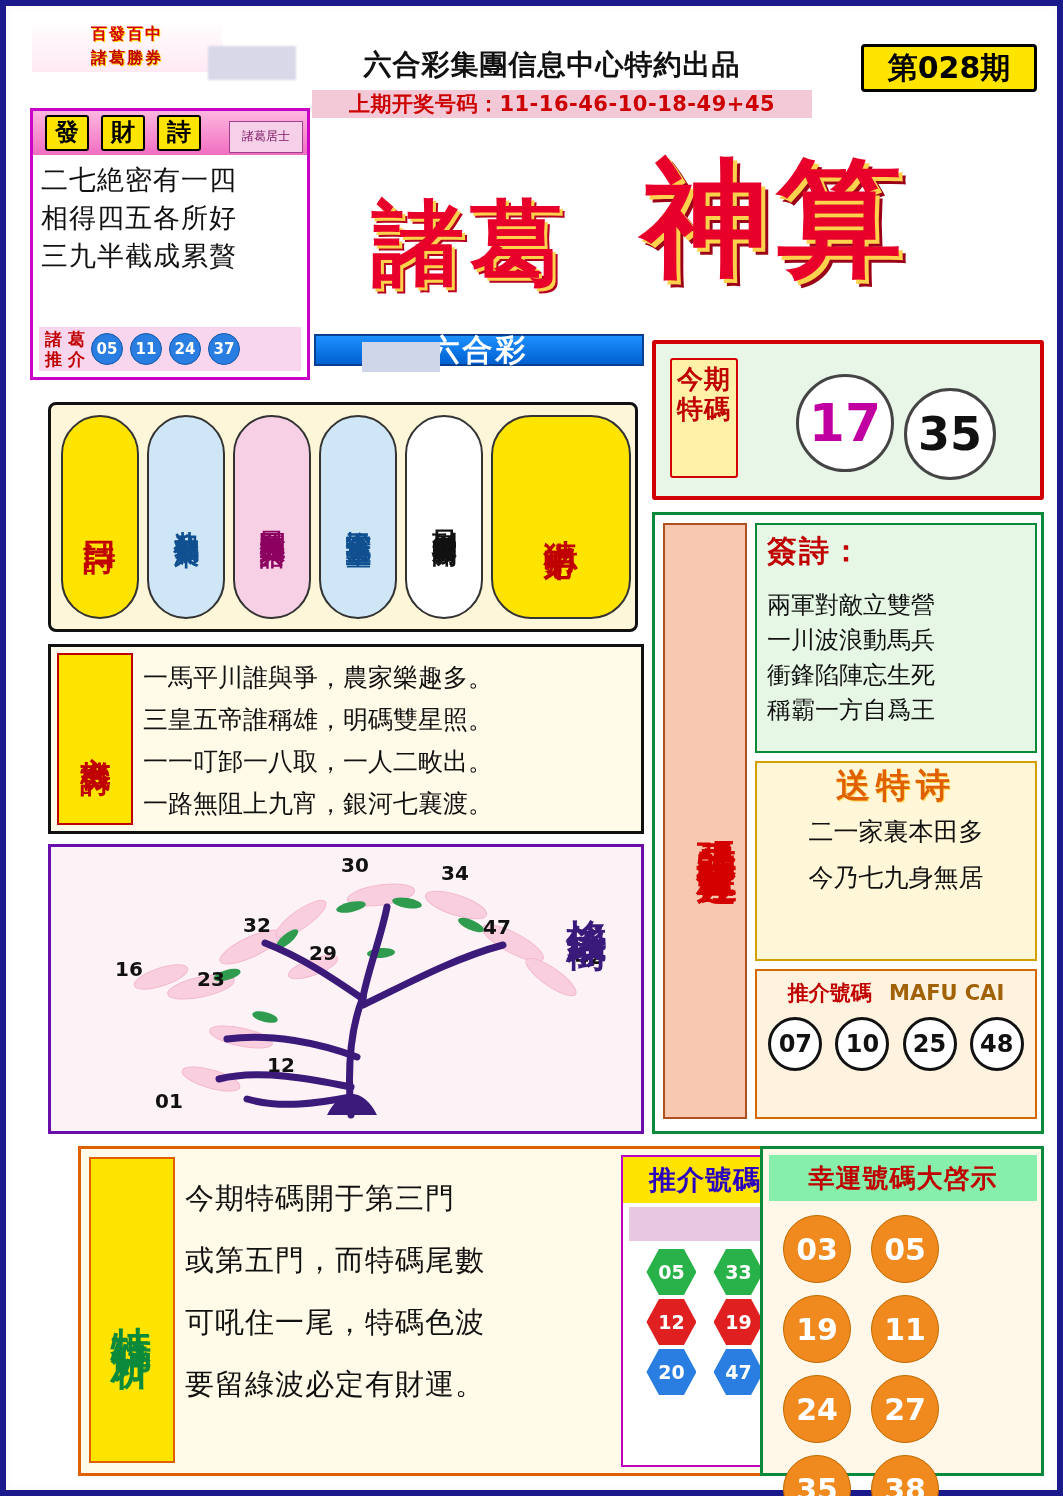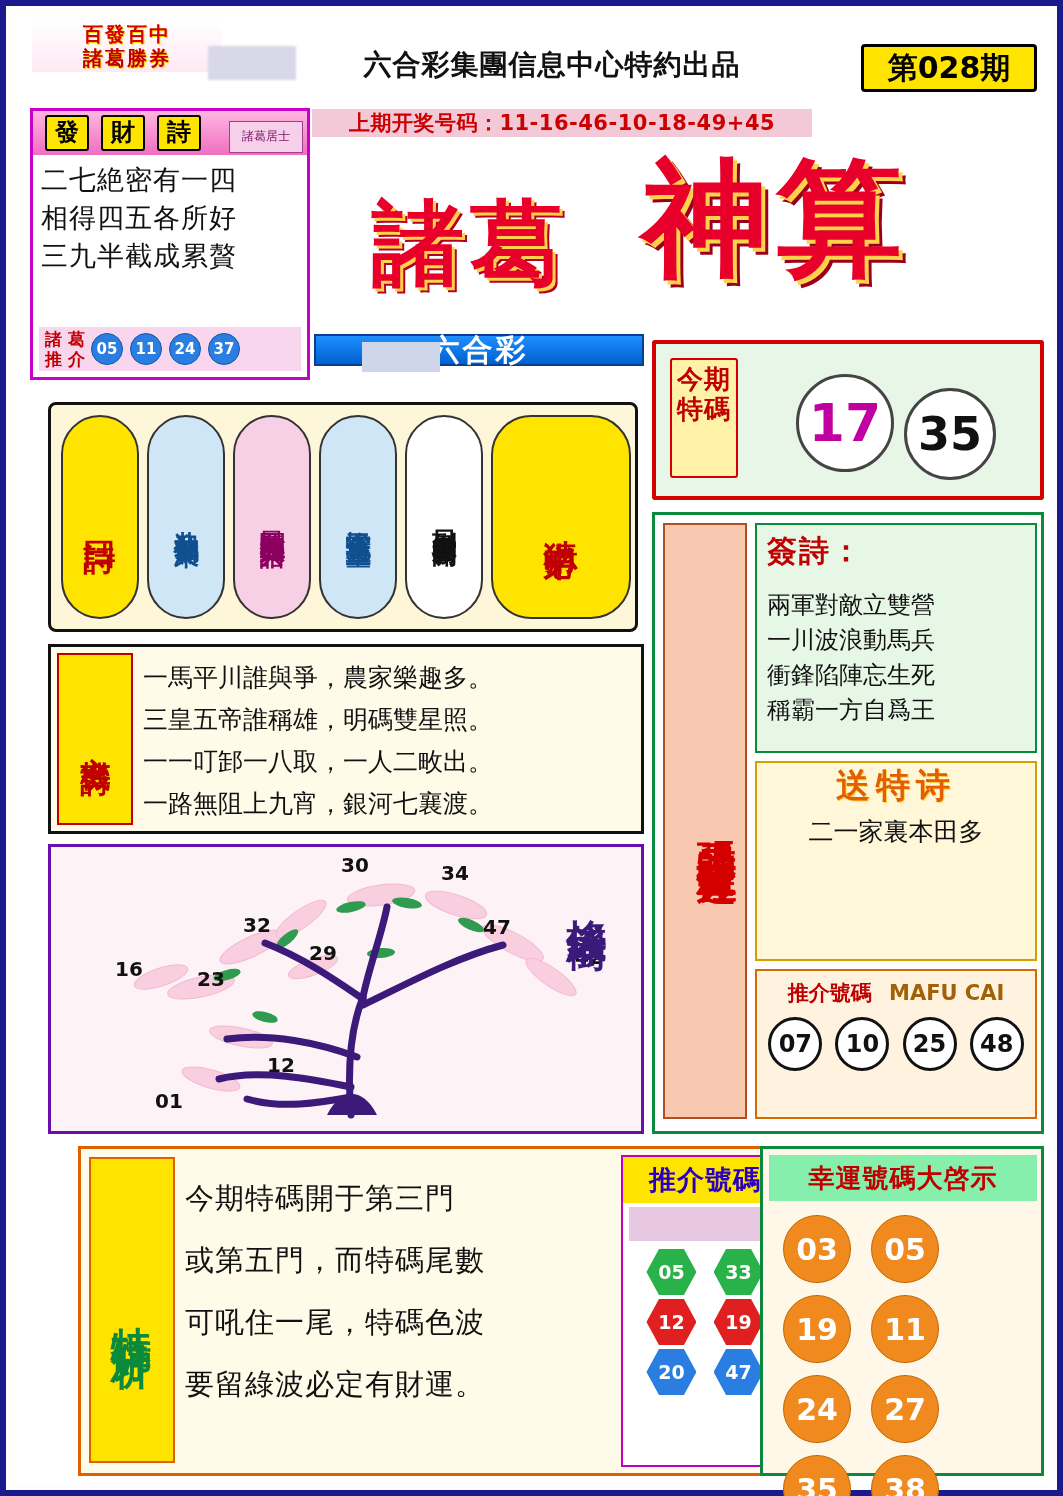--- a/index.html
+++ b/index.html
@@ -22,34 +22,34 @@
   }
   
   .hdr{position:absolute;left:0;top:0;width:1051px;height:92px;}
   .logo{
     position:absolute;left:20px;top:8px;width:190px;height:52px;
     background:linear-gradient(#ffffff,#ffe9f4);
     display:flex;flex-direction:column;align-items:center;justify-content:center;
   }
   .logo span{
     font-family:Liberation Serif, serif;
-    font-weight:bold;font-size:20px;color:#d40000;letter-spacing:2px;line-height:24px;
+    font-weight:bold;font-size:16px;color:#d40000;letter-spacing:2px;line-height:24px;
     text-shadow:1px 1px 0 #ffd800;
   }
   .logo span.l2{color:#c00000;}
   .logo-blur{position:absolute;left:196px;top:34px;width:88px;height:34px;background:#d8d8e8;filter:blur(1px);}
   .hdr-title{
     position:absolute;left:290px;top:34px;width:500px;text-align:center;
     font-size:28px;font-weight:bold;color:#111;letter-spacing:1px;
   }
   .hdr-sub{
     position:absolute;left:300px;top:78px;width:500px;height:28px;
     background:#f3c9d8;
     display:flex;align-items:center;justify-content:center;
-    font-size:21px;font-weight:bold;color:#cc0000;letter-spacing:.5px;margin-top:19px;
+    font-size:21px;font-weight:bold;color:#cc0000;letter-spacing:.5px;
   }
   .issue{
     position:absolute;right:26px;top:32px;width:170px;height:42px;
     background:#ffe400;border:3px solid #000;border-radius:4px;
     display:flex;align-items:center;justify-content:center;
     font-size:30px;font-weight:bold;color:#000;
   }
   
   .facai{
     position:absolute;left:18px;top:96px;width:280px;height:272px;
@@ -398,20 +398,21 @@
     <div class="qianshi">
       <div class="t">簽詩：</div>
       <div class="l">兩軍對敵立雙營</div>
       <div class="l">一川波浪動馬兵</div>
       <div class="l">衝鋒陷陣忘生死</div>
       <div class="l">稱霸一方自爲王</div>
     </div>
     <div class="songte">
       <div class="t">送特诗</div>
       <div class="l">二一家裏本田多</div>
+      <div class="l">今乃七九身無居</div>
     </div>
     <div class="tuijie">
       <div class="hd">
         <span class="cn">推介號碼</span>
         <span class="en">MAFU CAI</span>
       </div>
       <div>
         <span class="ball-w">07</span>
         <span class="ball-w">10</span>
         <span class="ball-w">25</span>

